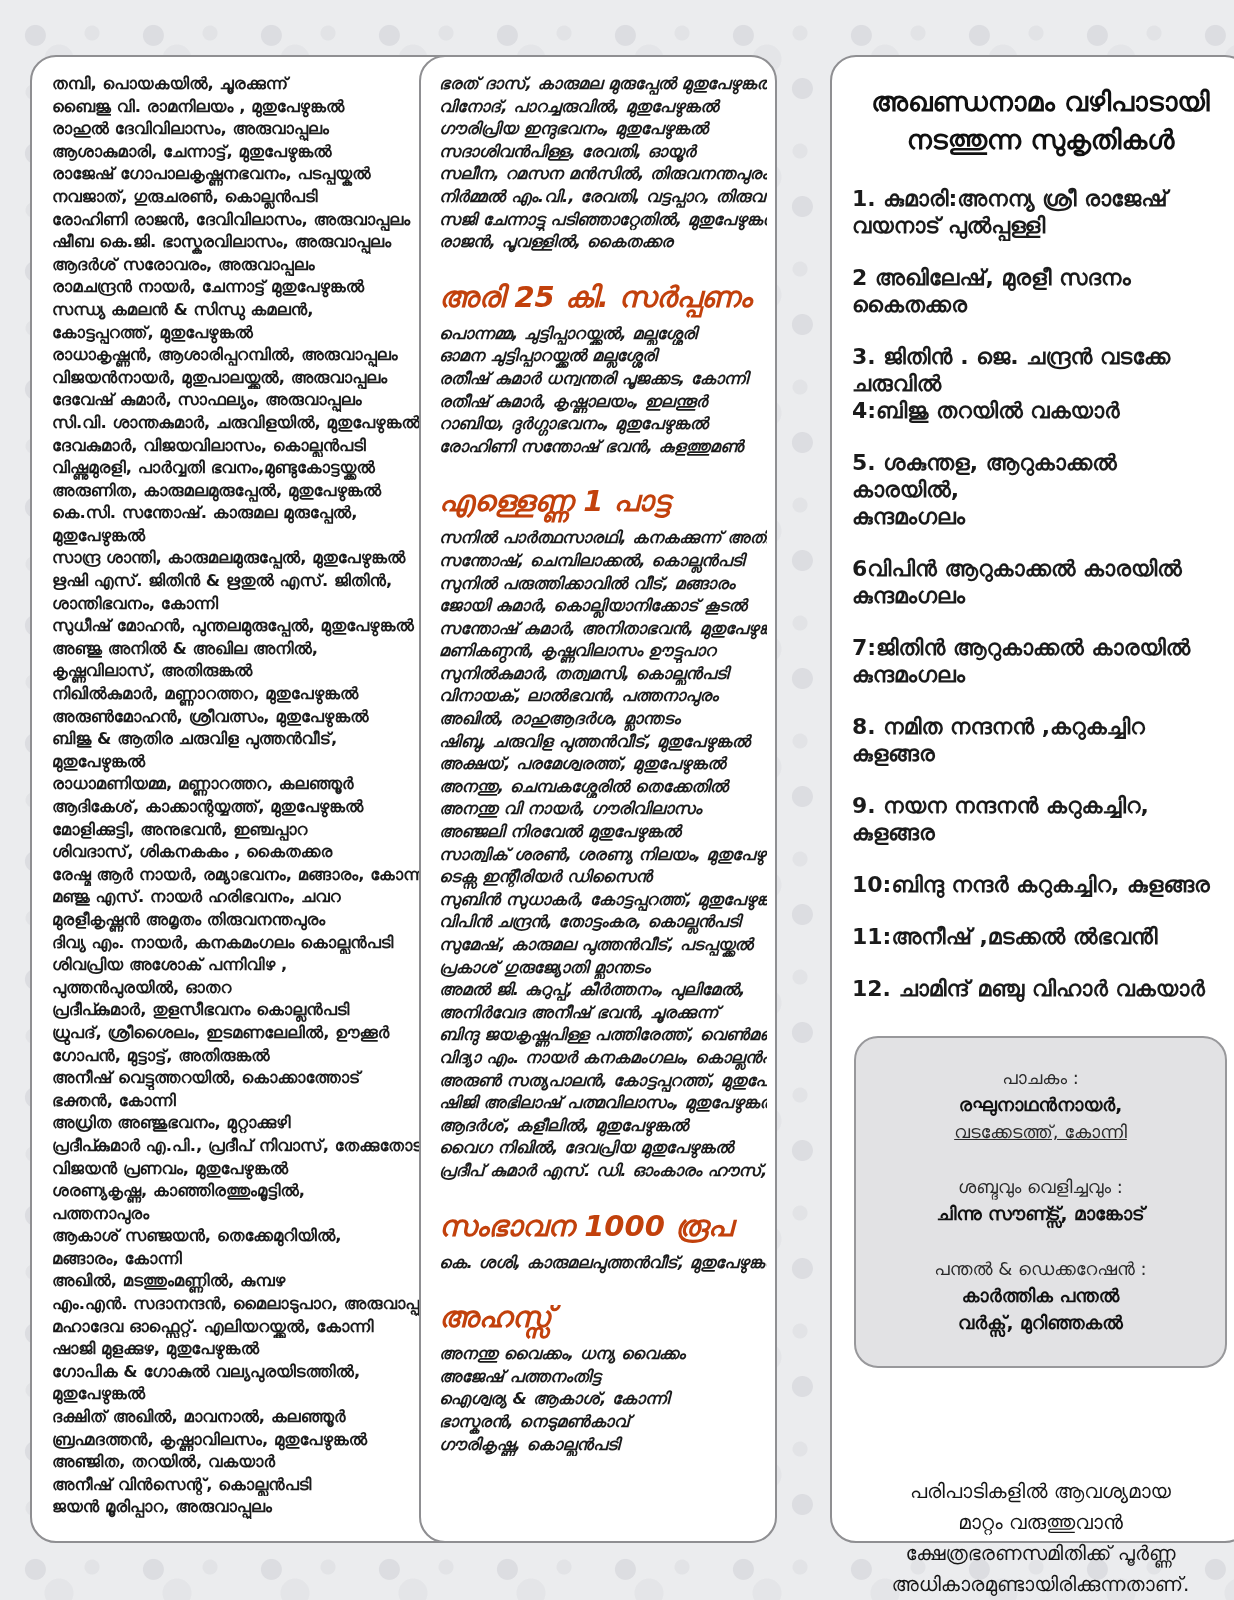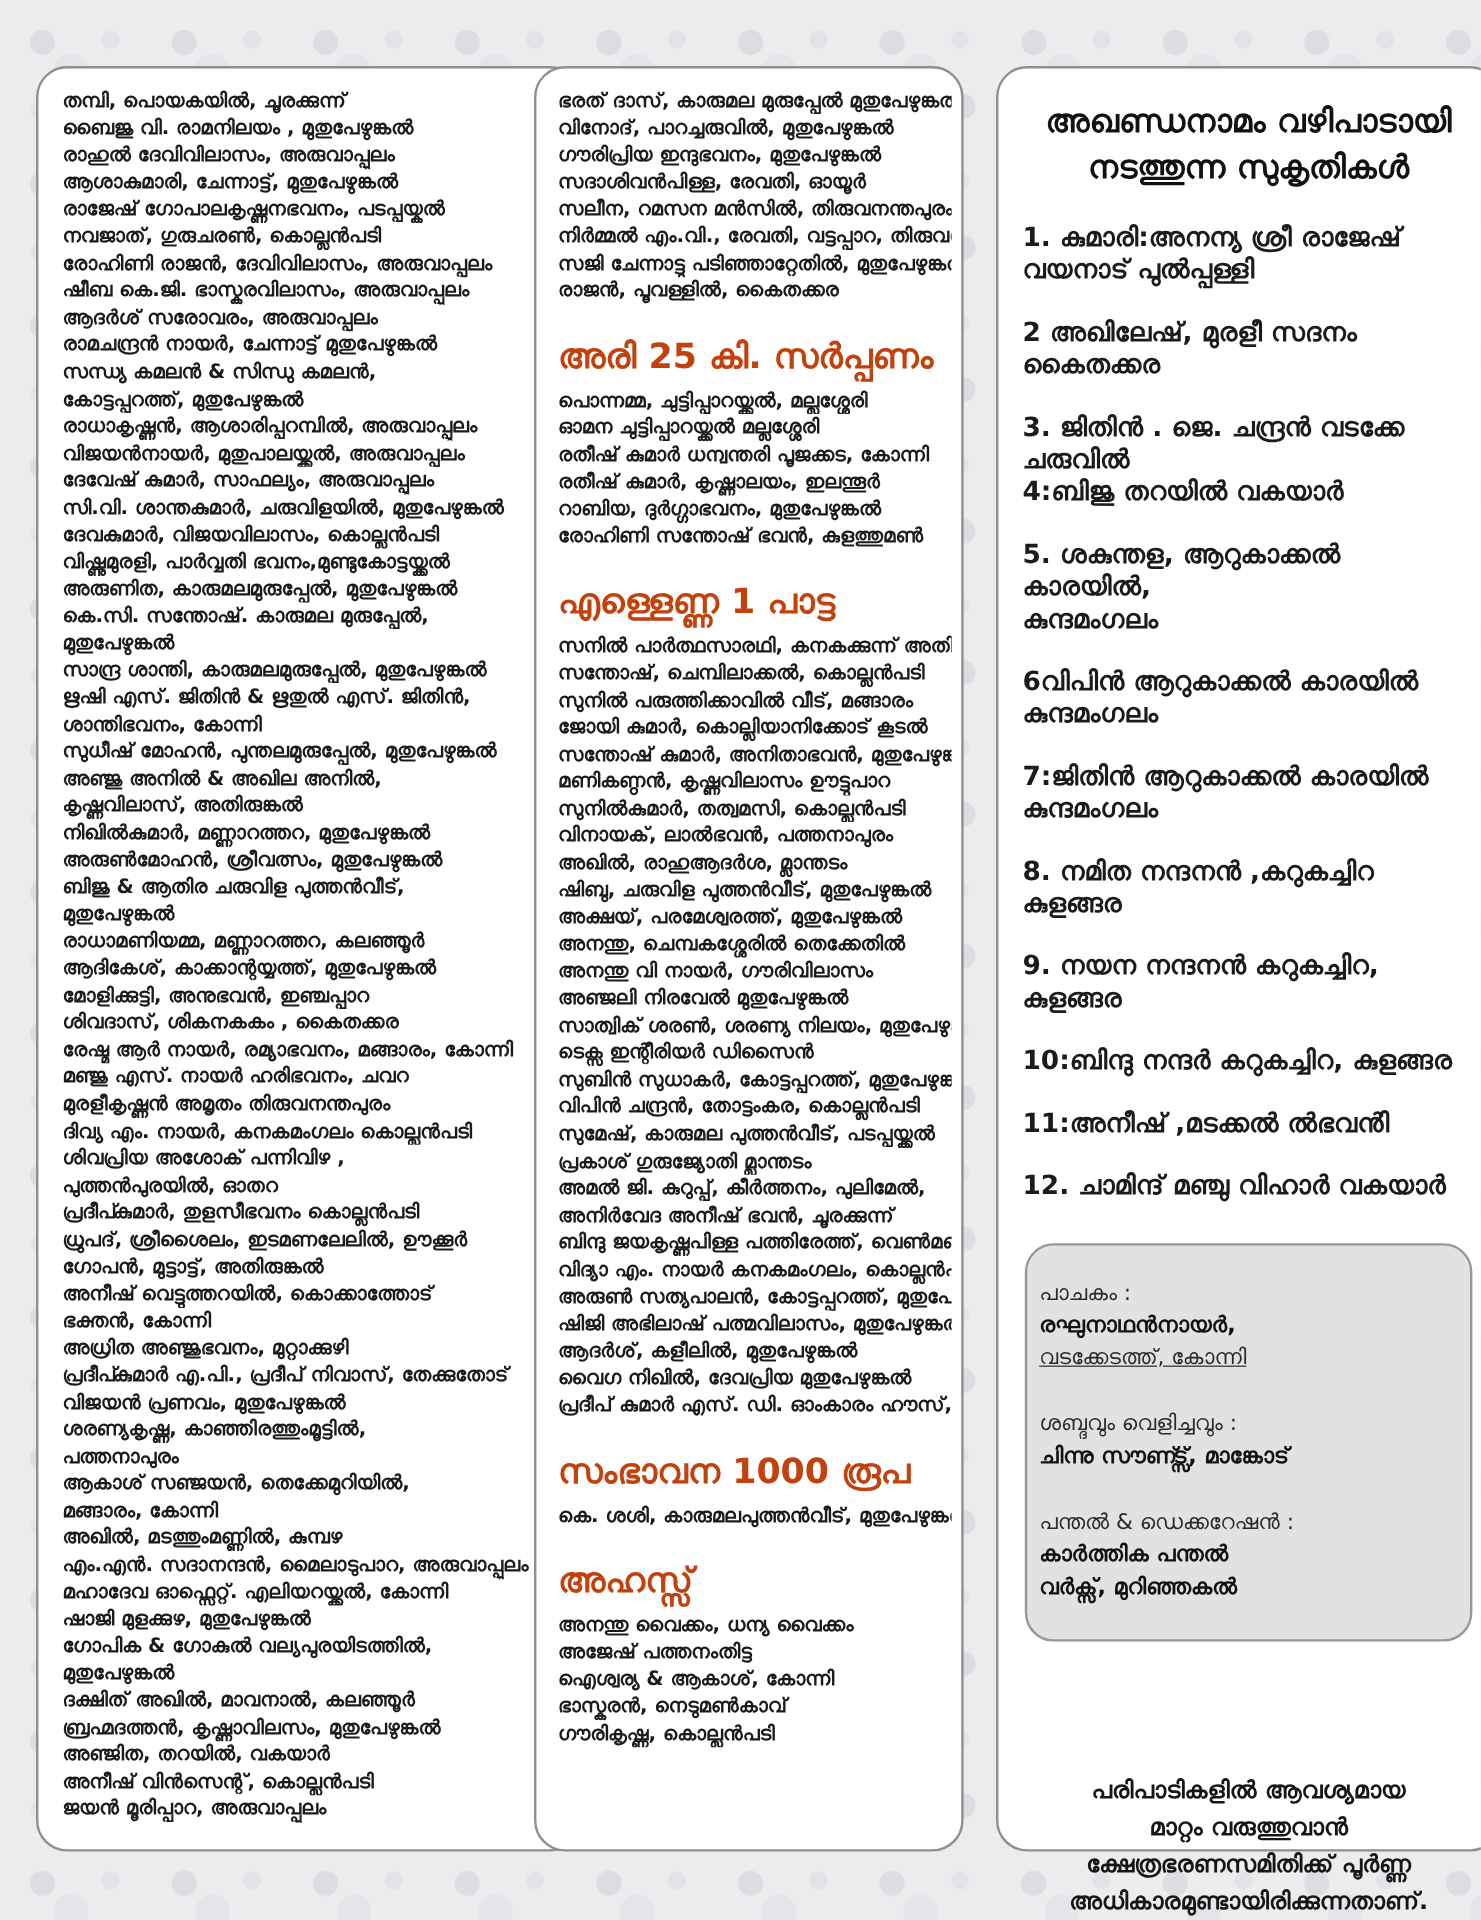--- a/index.html
+++ b/index.html
@@ -14,51 +14,52 @@
       radial-gradient(circle at 28% 78%, #e2e3e6 7px, rgba(0,0,0,0) 8px),
       radial-gradient(ellipse at 50% 50%, #e4e5e8 14px, rgba(0,0,0,0) 15px);
     background-size:118px 118px;
   }
   .panel{
     position:absolute;top:55px;box-sizing:border-box;
     background:#ffffff;border:2px solid #8f8f92;border-radius:26px;
     height:1488px;
   }
   #left-panel{left:30px;width:454px;padding:16px 8px 16px 20px;}
-  #middle-panel{left:445px;width:358px;padding:16px 8px 16px 18px;}
+  #middle-panel{left:419px;width:358px;padding:16px 8px 16px 18px;font-style:italic;}
   #right-panel{left:830px;width:421px;padding:22px 18px;}
   .line{
     font-size:16.5px;line-height:22.6px;font-weight:600;color:#1b1b1b;
     white-space:nowrap;overflow:hidden;
   }
   .sec-header{
     font-size:29px;font-weight:800;color:#c2410c;
     margin:26px 0 8px 0;white-space:nowrap;
   }
   .rp-title{
     text-align:center;font-size:27px;font-weight:800;color:#111;
     line-height:38px;margin:4px 0 26px 0;
   }
   .rp-item{
     font-size:22px;font-weight:600;color:#1b1b1b;
     line-height:27px;white-space:pre-line;margin:0 0 25px 2px;
   }
   .info-box{
     box-sizing:border-box;background:#e2e2e4;border:2px solid #98989b;
     border-radius:24px;margin:34px 4px 0 4px;padding:26px 10px 2px 10px;
+    text-align:center;
   }
   .ib-label{font-size:18px;font-weight:500;color:#2a2a2a;line-height:27px;}
   .ib-bold{
     font-size:18.5px;font-weight:800;color:#111;line-height:27px;
     white-space:pre-line;
   }
   .ib-after{font-size:18px;font-weight:500;color:#2a2a2a;line-height:27px;text-decoration:underline;}
   .ib-group{margin-bottom:28px;}
   .footer-note{
-    margin-top:108px;text-align:center;font-size:20px;font-weight:700;
+    margin-top:108px;text-align:center;font-size:20px;font-weight:400;
     color:#161616;line-height:31px;
   }
 </style>
 </head>
 <body>
 
 <div class="panel" id="left-panel">
   <div>
 
   <div class="line">തമ്പി, പൊയകയിൽ, ചൂരക്കുന്ന്</div>

